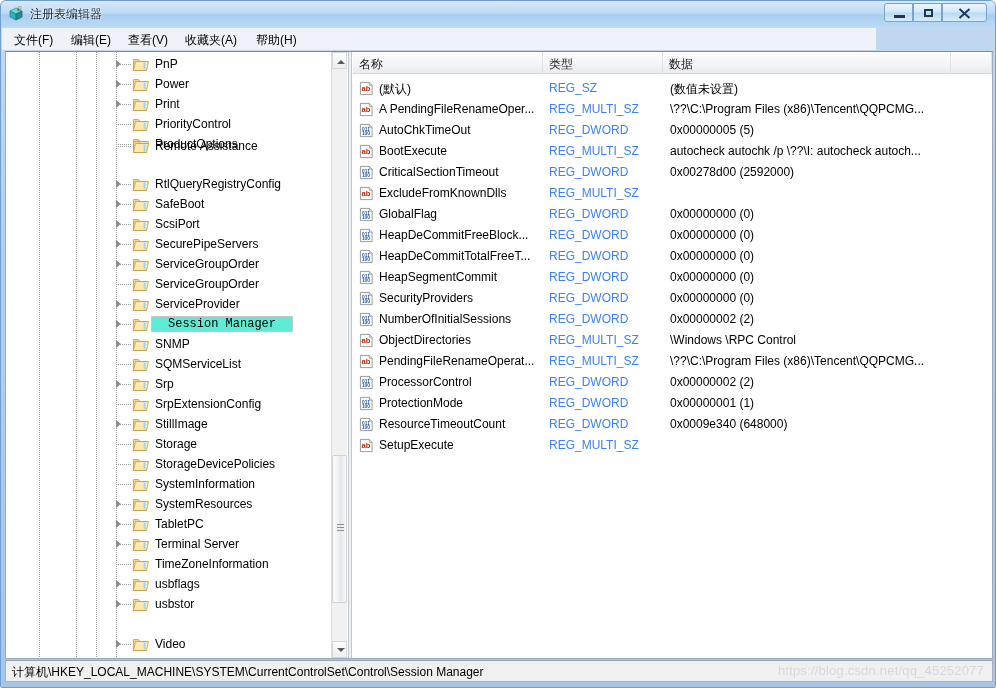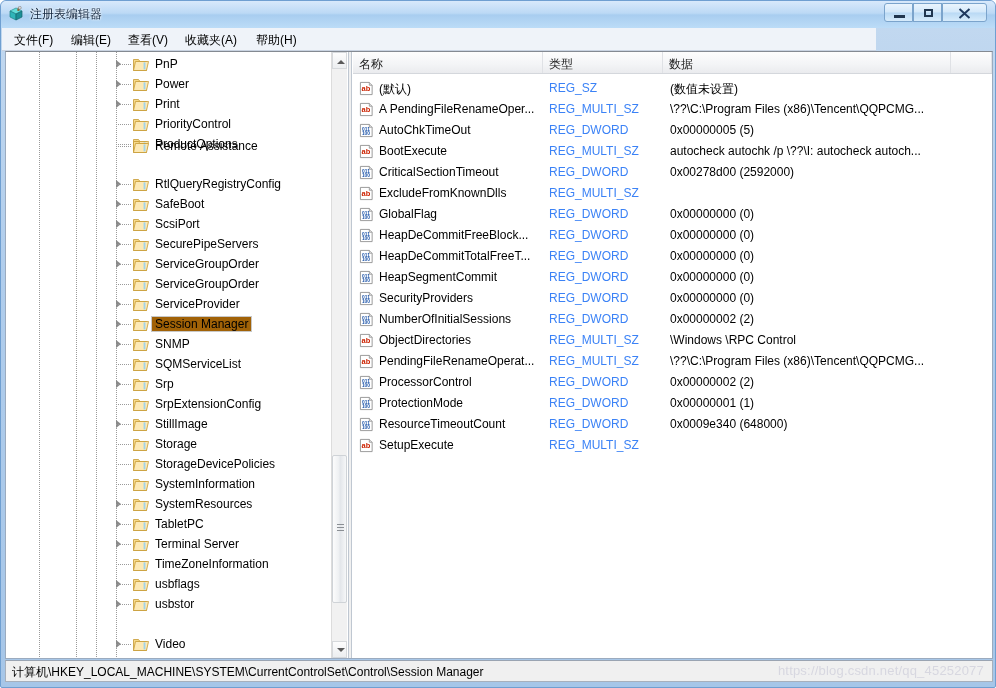--- a/index.html
+++ b/index.html
@@ -130,25 +130,26 @@
   }
   .tree-label {
     position: absolute;
     left: 147px; top: 3px;
     font-size: 12px; color: #000;
     padding: 0 2px;
     line-height: 14px;
     white-space: nowrap;
   }
   .tree-row.selected .tree-label {
-    background: #a16207;
+    background: #5eead4;
     border: 1px solid #c8c8c8;
-    padding: 0 3px;
+    padding: 0 16px;
     margin-left: -2px;
     margin-top: -1px;
+    font-family: Liberation Mono, monospace;
   }
   
   .dots-v {
     position: absolute;
     top: 0; width: 1px; height: 606px;
     background-image: repeating-linear-gradient(to bottom, #9a9a9a 0 1px, transparent 1px 2px);
   }
   .dots-h {
     position: absolute;
     height: 1px; top: 10px;

